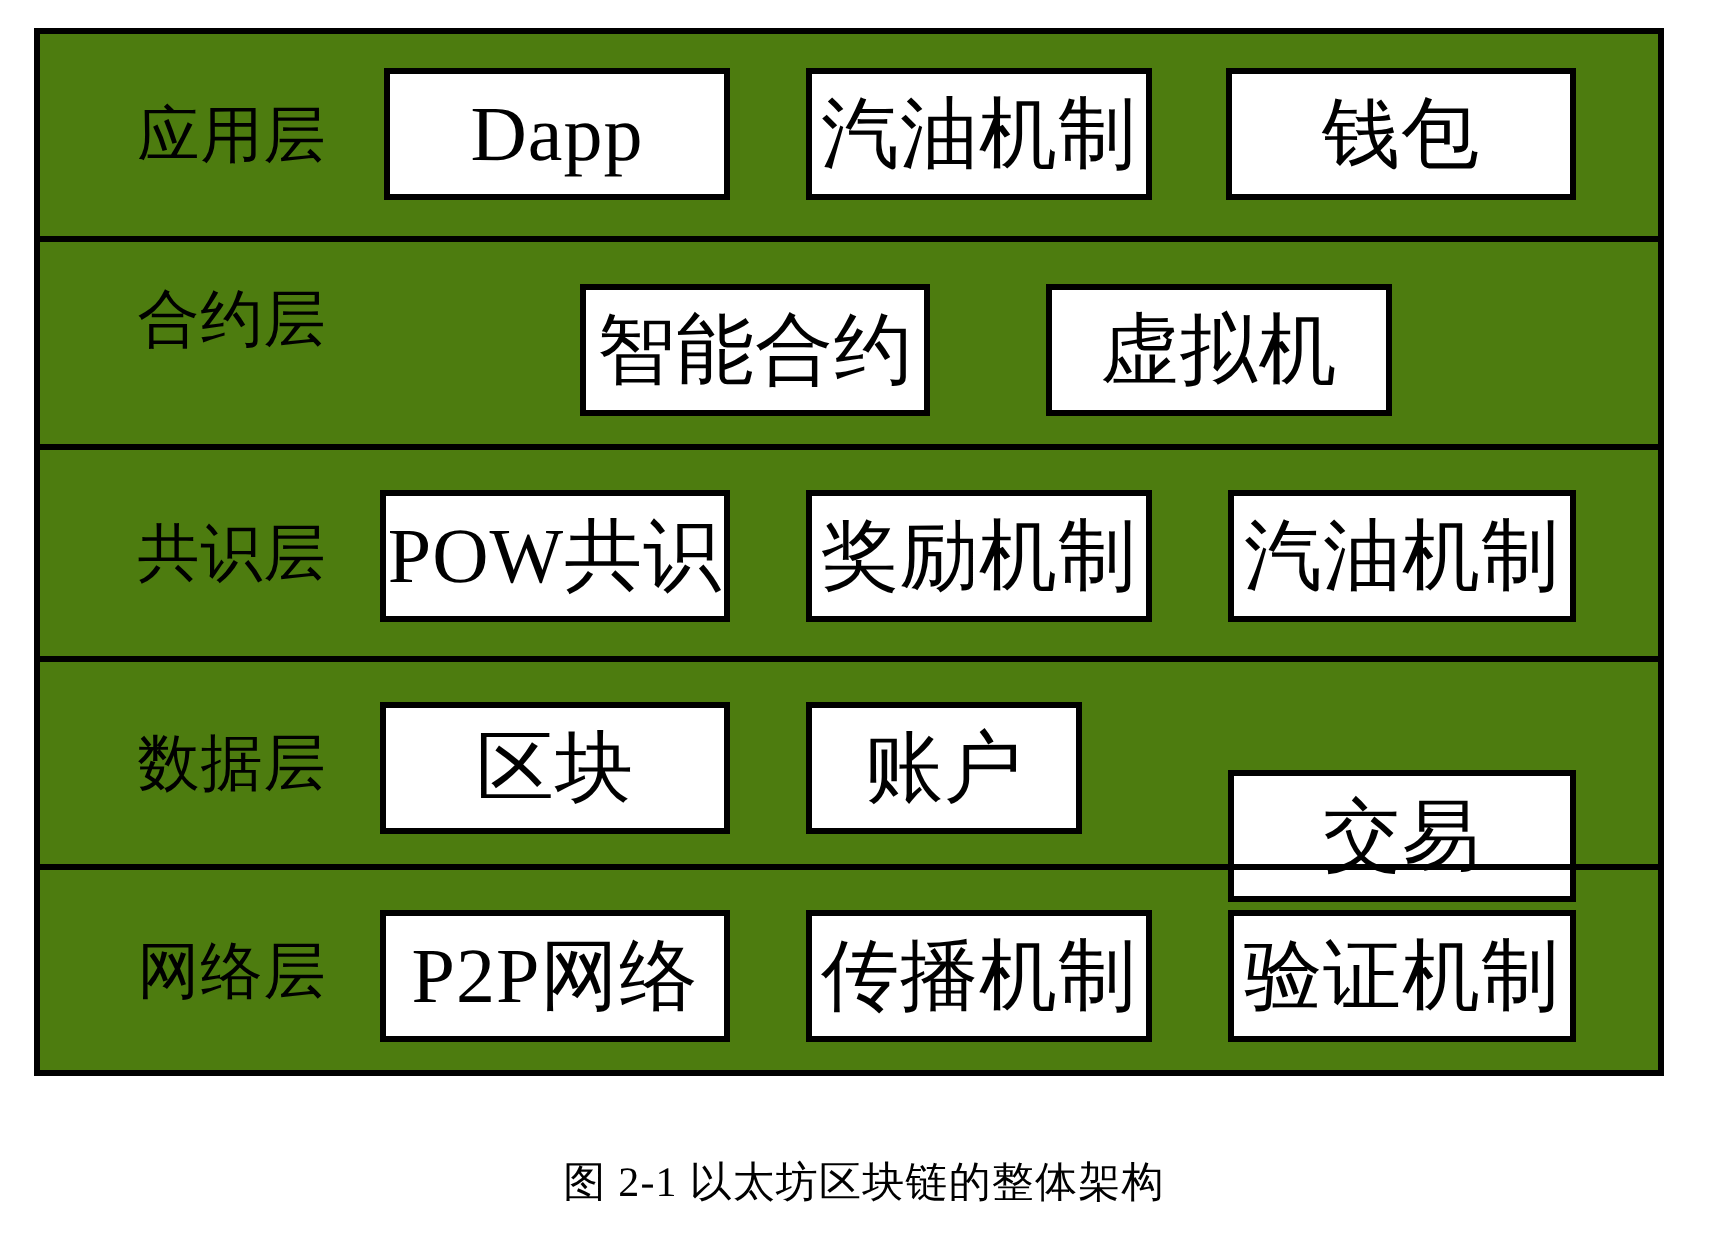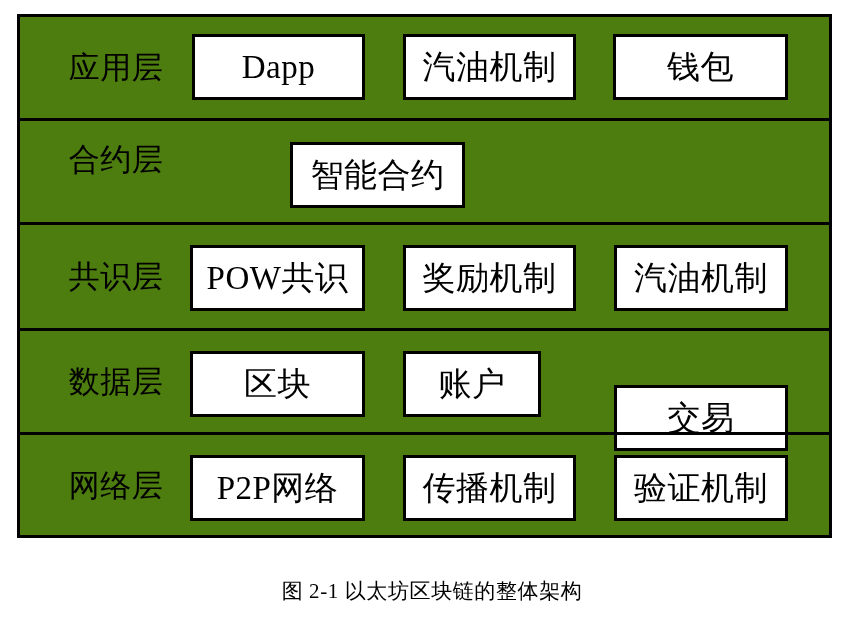--- a/index.html
+++ b/index.html
@@ -58,21 +58,21 @@
 
   
   .node-box {
     position: absolute;
     box-sizing: border-box;
     border: 3px solid #000000;
     background: #ffffff;
     display: flex;
     align-items: center;
     justify-content: center;
-    font-size: 33px;
+    font-size: 39px;
     line-height: 1;
     white-space: nowrap;
     letter-spacing: 0.5px;
   }
 
   
   #figure-caption {
     position: absolute;
     left: 0;
     top: 578px;
@@ -92,20 +92,21 @@
   <div class="layer-row" style="top:0px; height:101px;">
     <div class="layer-name">应用层</div>
     <div class="node-box" style="left:172px; top:17px; width:173px; height:66px;">Dapp</div>
     <div class="node-box" style="left:383px; top:17px; width:173px; height:66px;">汽油机制</div>
     <div class="node-box" style="left:593px; top:17px; width:175px; height:66px;">钱包</div>
   </div>
 
   <div class="layer-row divided" style="top:101px; height:80px;padding-left:36px;">
     <div class="layer-name">合约层</div>
     <div class="node-box" style="left:270px; top:21px; width:175px; height:66px;">智能合约</div>
+    <div class="node-box" style="left:503px; top:21px; width:173px; height:66px;">虚拟机</div>
   </div>
 
   <div class="layer-row divided" style="top:205px; height:106px;padding-left:40px;">
     <div class="layer-name">共识层</div>
     <div class="node-box" style="left:170px; top:20px; width:175px; height:66px;">POW共识</div>
     <div class="node-box" style="left:383px; top:20px; width:173px; height:66px;">奖励机制</div>
     <div class="node-box" style="left:594px; top:20px; width:174px; height:66px;">汽油机制</div>
   </div>
 
   <div class="layer-row divided" style="top:311px; height:104px;">

